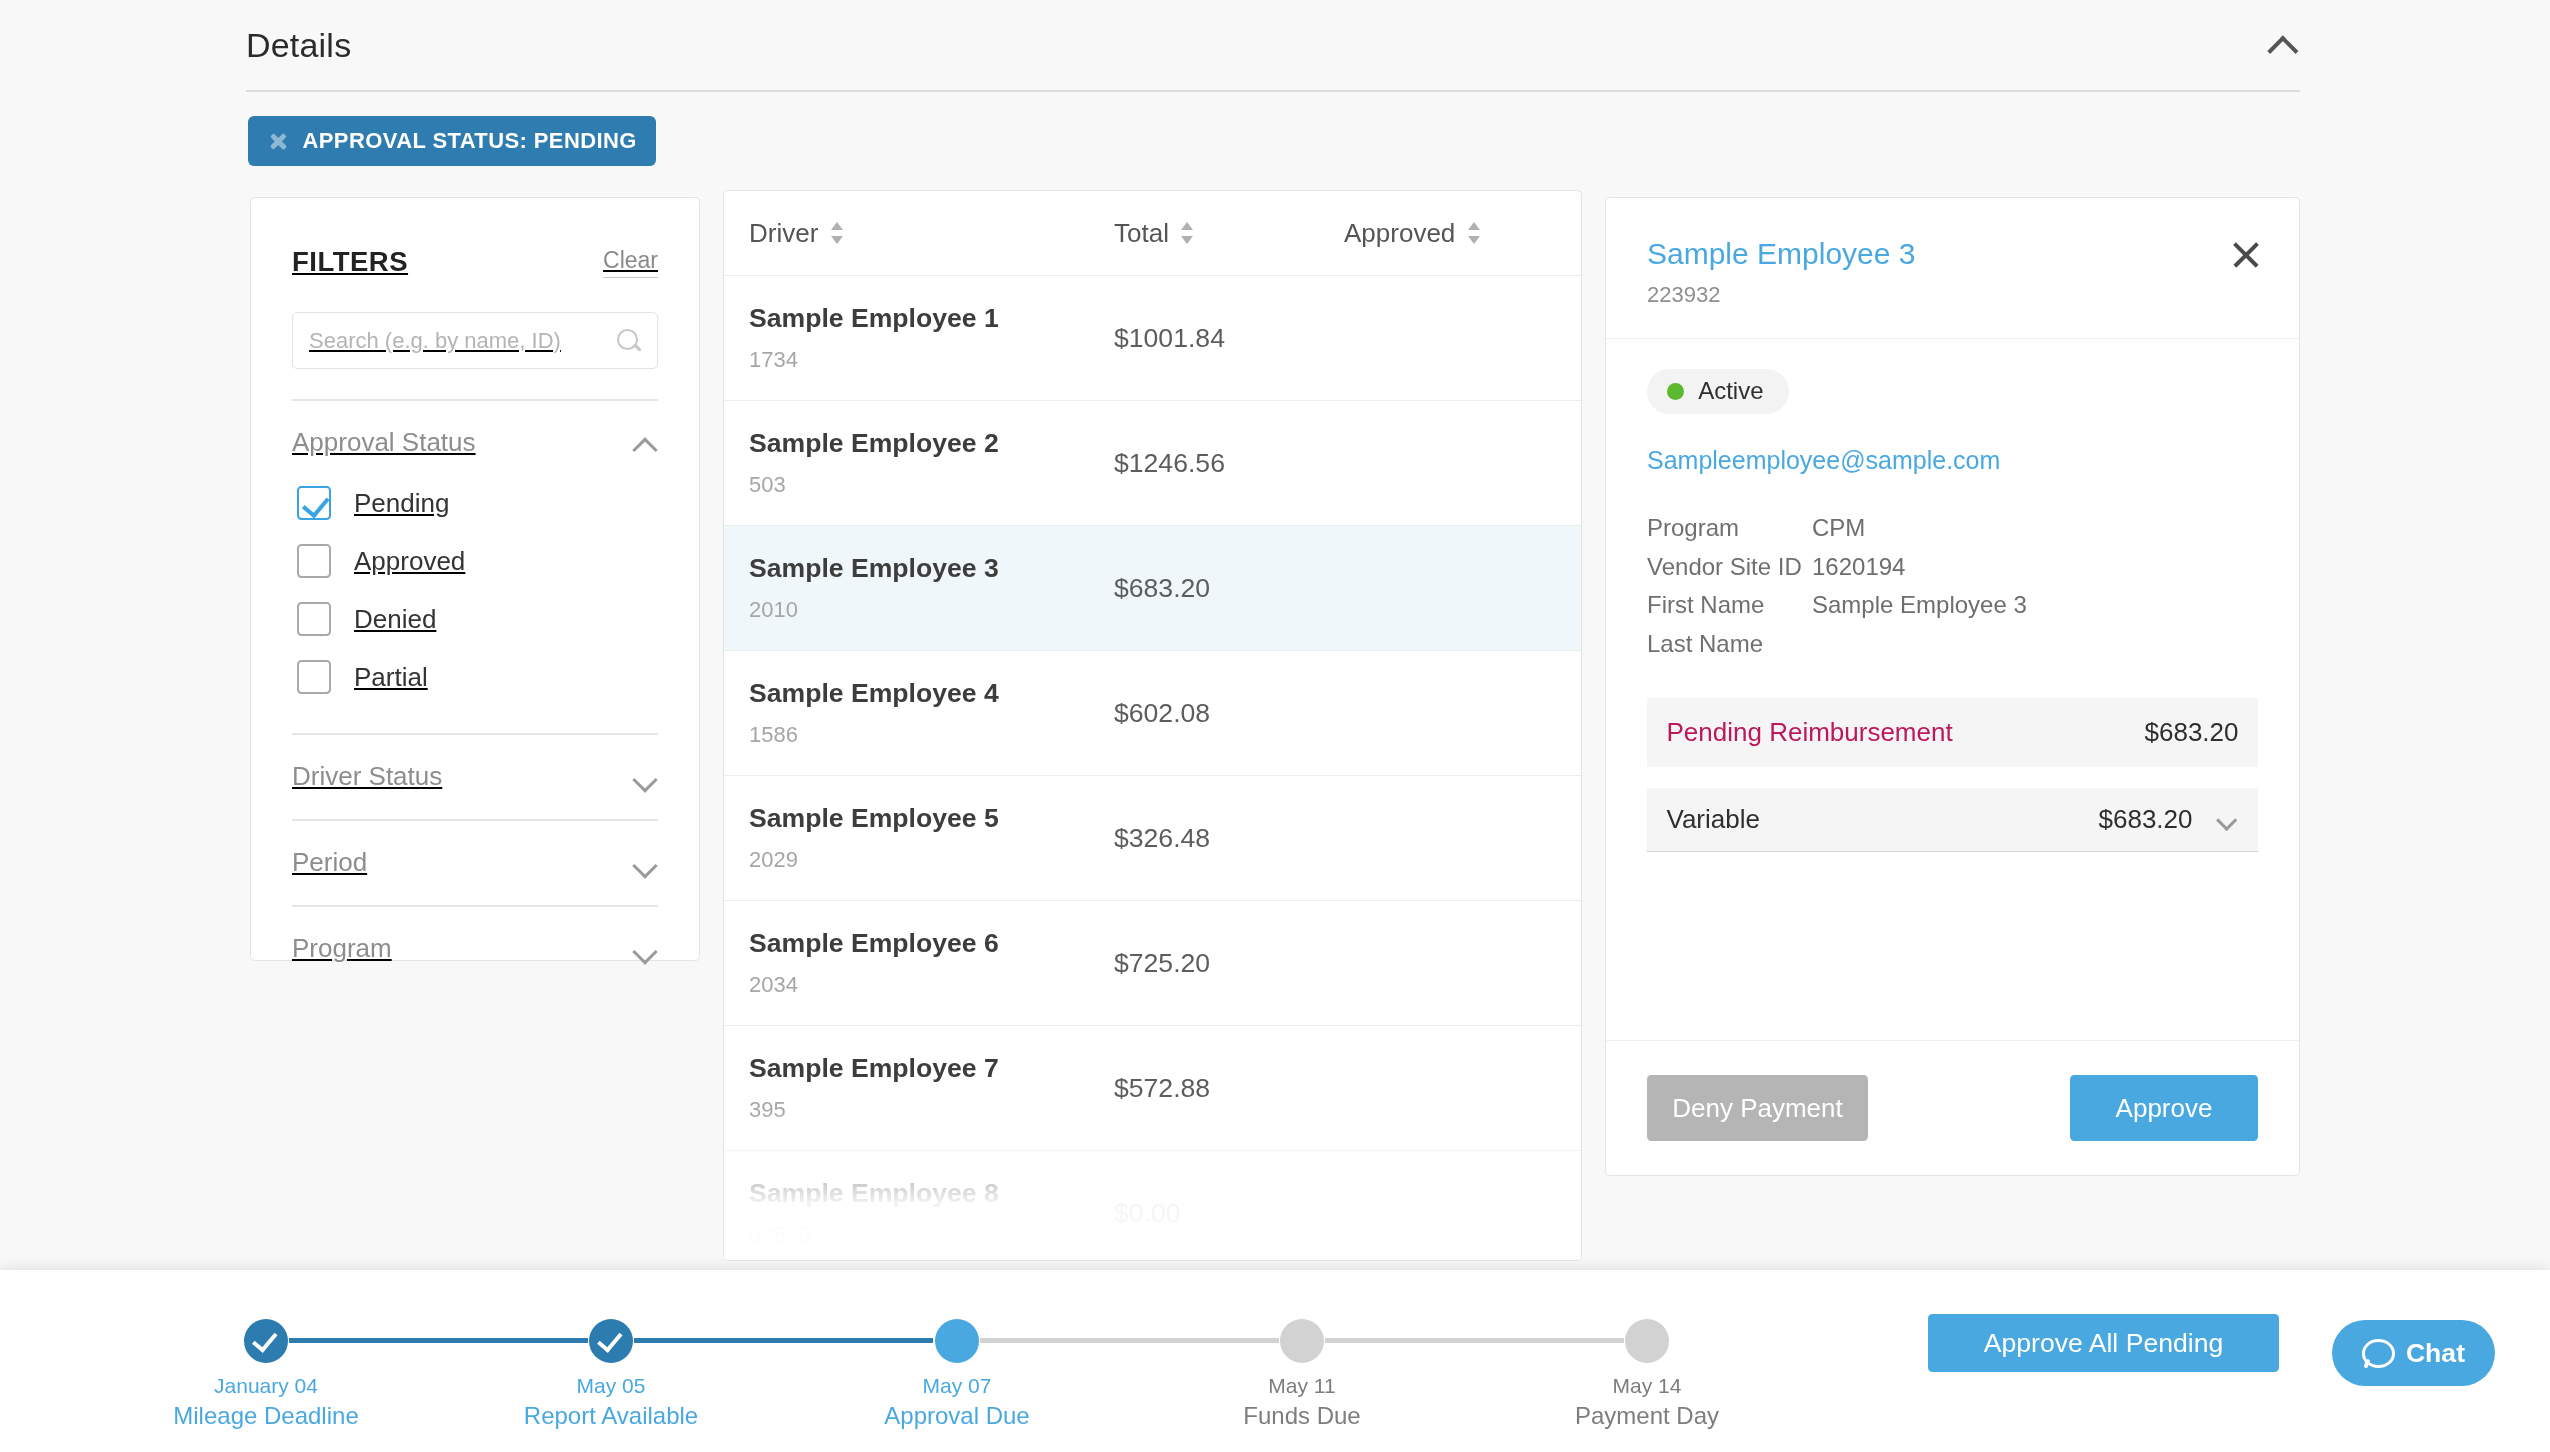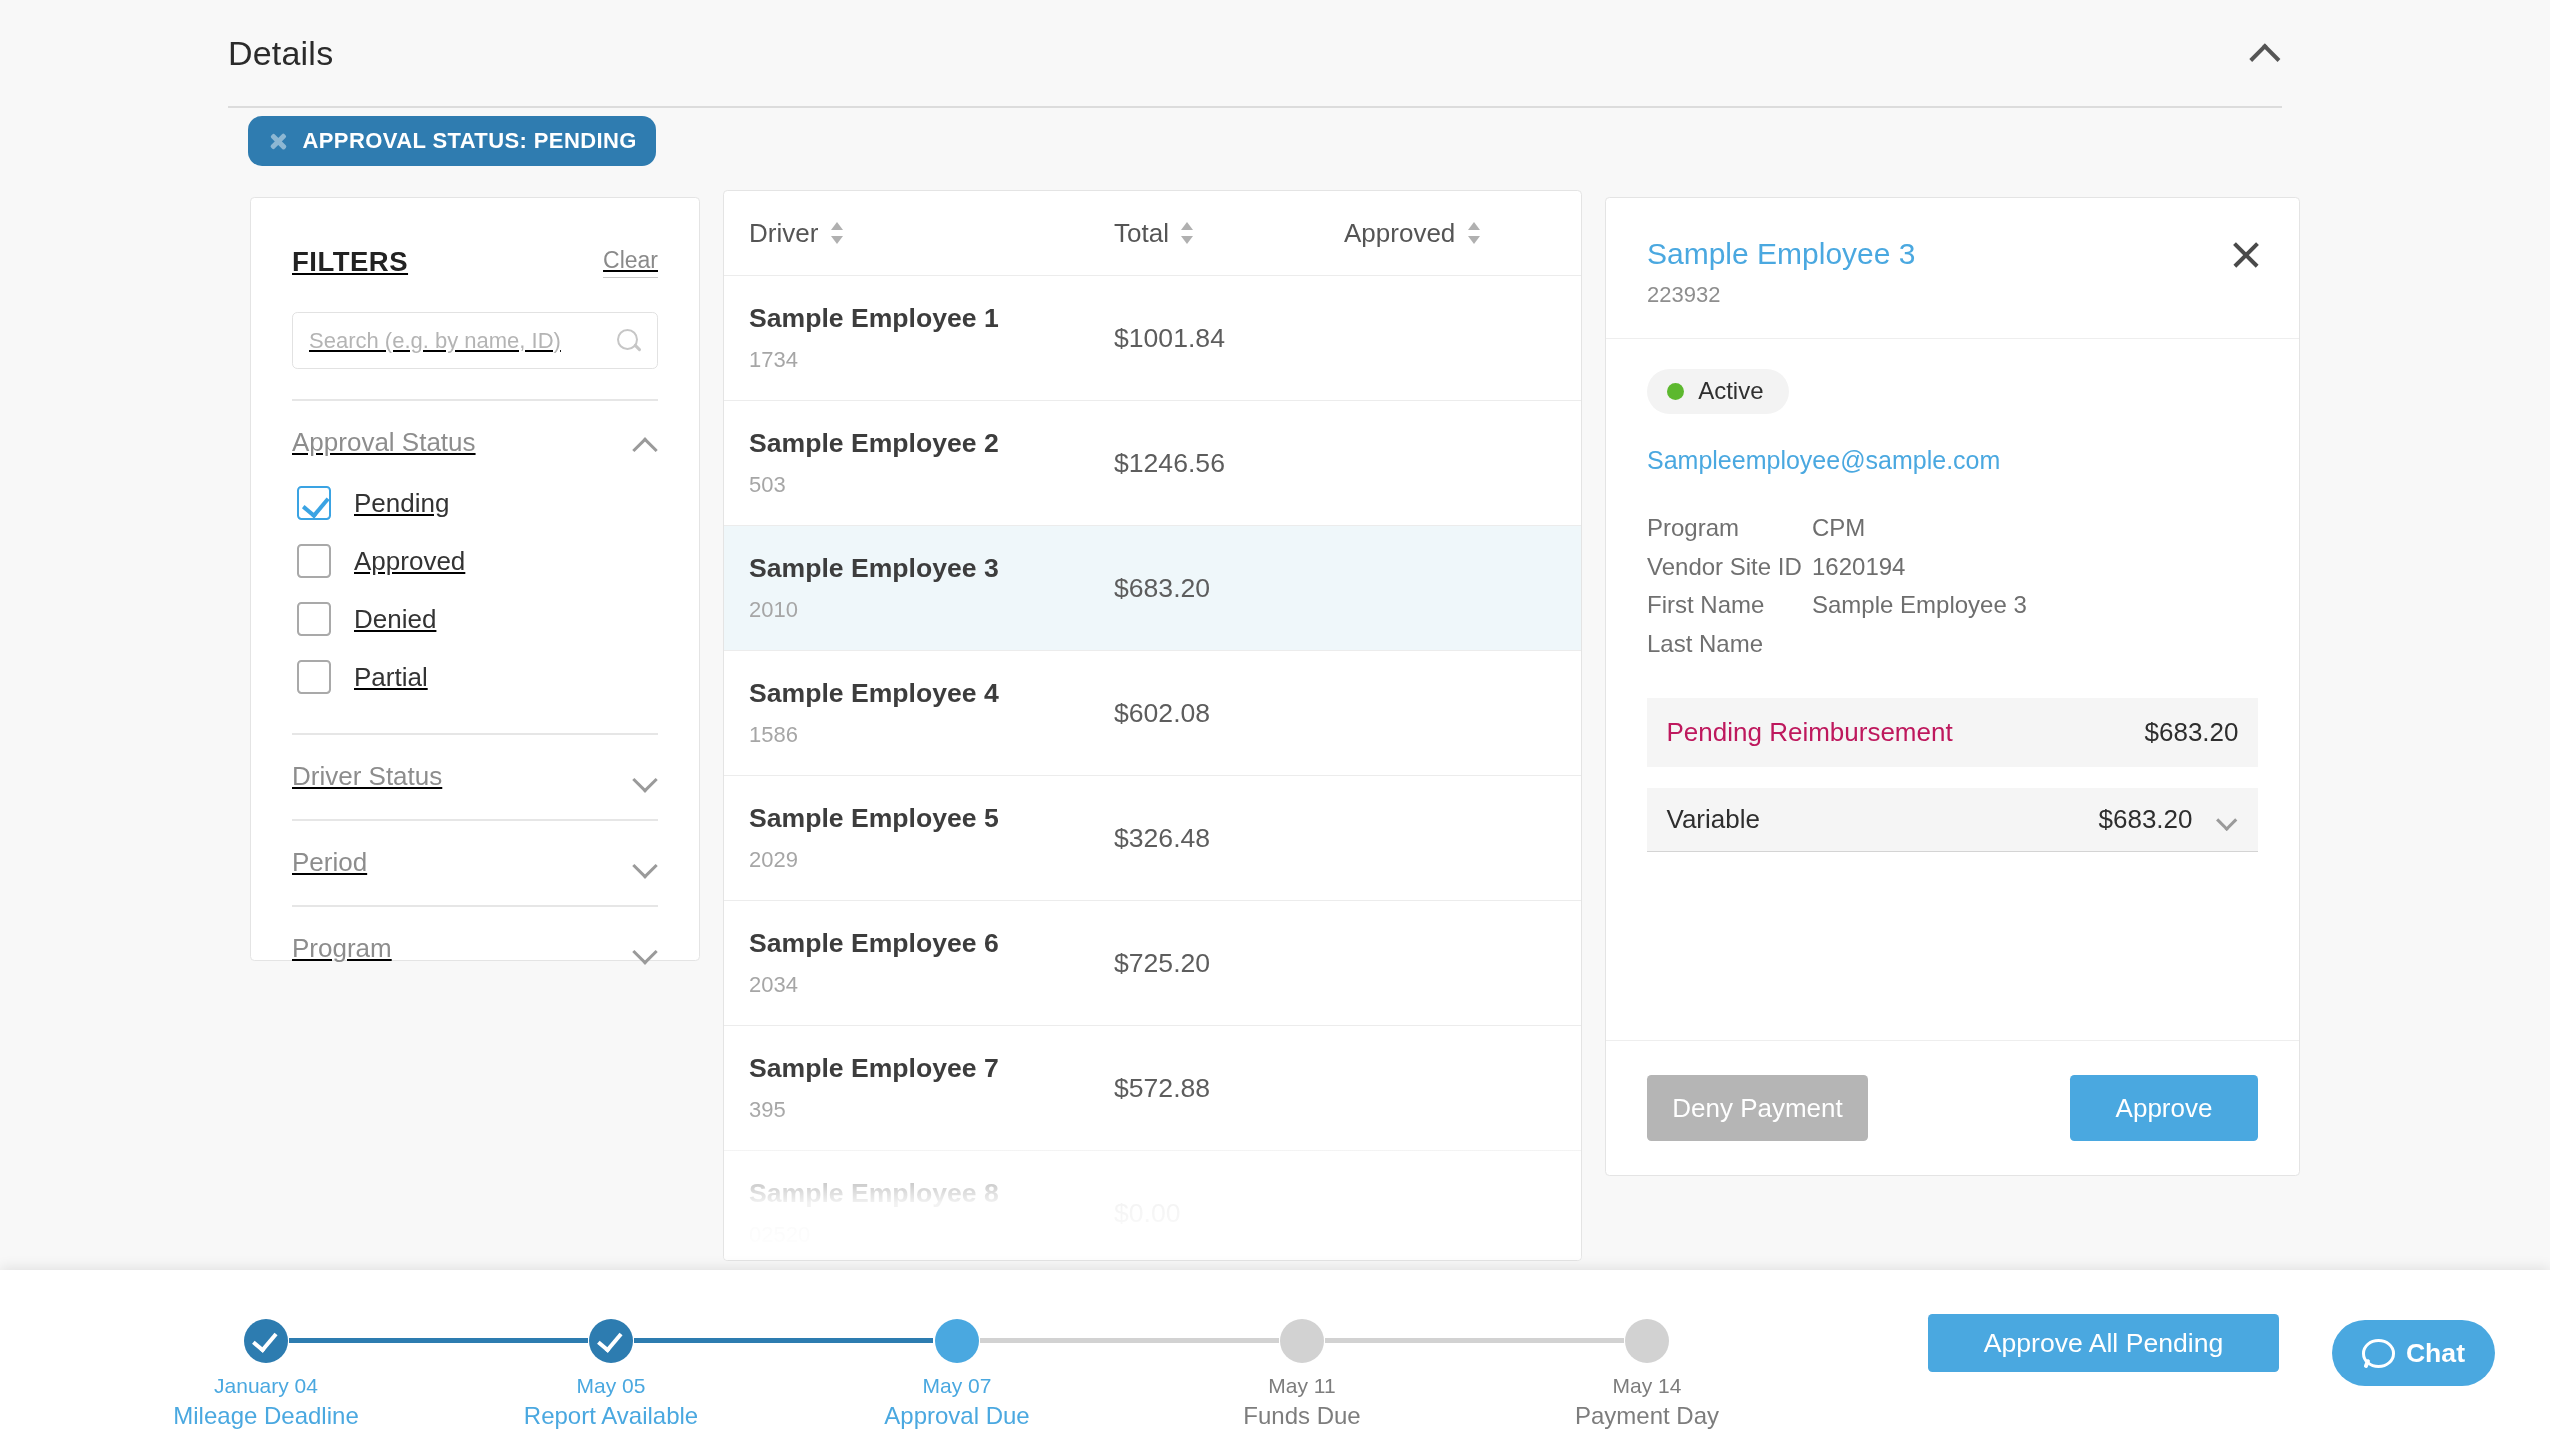--- a/index.html
+++ b/index.html
@@ -6,36 +6,36 @@
   html, body {
     width: 2550px; height: 1452px;
     background: #f8f8f8;
     font-family: "Liberation Sans", sans-serif;
     overflow: hidden;
   }
   .page { position: relative; width: 2550px; height: 1452px; }
 
   
   .hdr {
-    position: absolute; left: 228px; top: 0px; width: 2054px; height: 108px;
+    position: absolute; left: 246px; top: 0px; width: 2054px; height: 92px;
     border-bottom: 2.7px solid #dcdcdc;
     display: flex; align-items: center; justify-content: space-between;
   }
   .hdr-title { font-size: 34px; color: #2b2b2b; font-weight: 400; letter-spacing: 0.2px; }
   .chev-up { width: 35px; height: 35px; position: relative; cursor: pointer; }
   .chev-up::before {
     content: ""; position: absolute; left: 7px; top: 12.4px;
     width: 17.7px; height: 17.7px; border-left: 4.4px solid #555; border-top: 4.4px solid #555;
     transform: rotate(45deg);
   }
 
   
   .pill {
     position: absolute; left: 248px; top: 116px; height: 50px;
-    background: #2f7cb0; border-radius: 14px; color: #fff;
+    background: #2f7cb0; border-radius: 6px; color: #fff;
     display: flex; align-items: center; gap: 14px; padding: 0 19.5px;
     font-size: 22px; font-weight: 700; letter-spacing: 0.4px; cursor: pointer;
   }
   .pill-x { width: 21px; height: 21px; position: relative; opacity: .45; flex: 0 0 auto; }
   .pill-x::before, .pill-x::after {
     content:""; position:absolute; left:1.8px; top:8px; width:18.6px; height:5.3px;
     background:#fff; border-radius:1.8px;
   }
   .pill-x::before { transform: rotate(45deg); }
   .pill-x::after  { transform: rotate(-45deg); }

